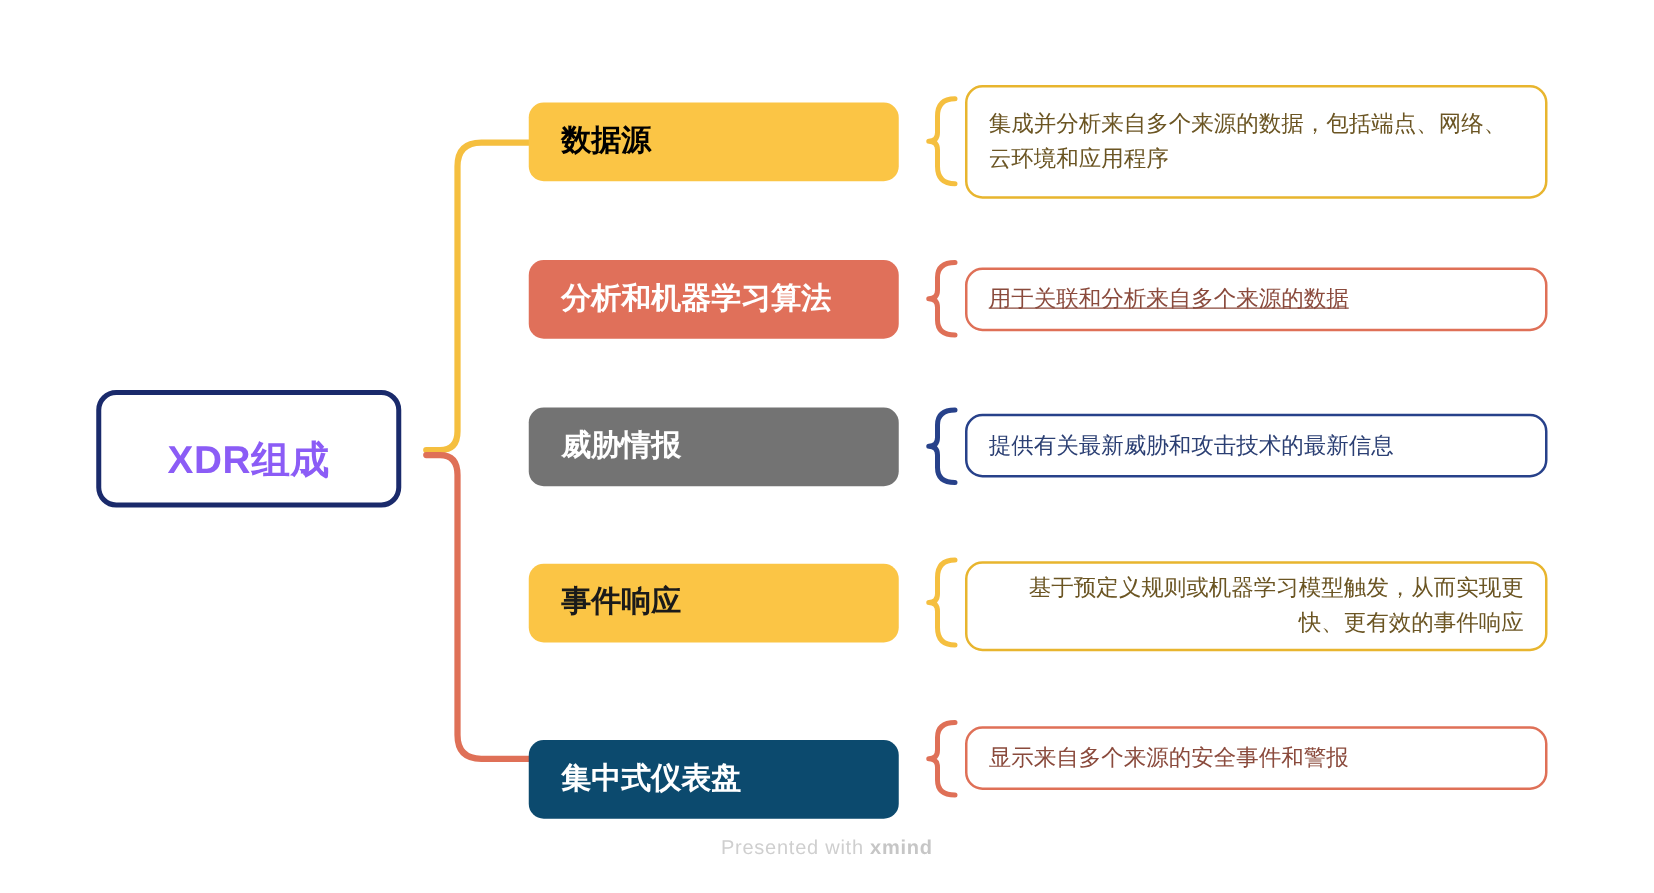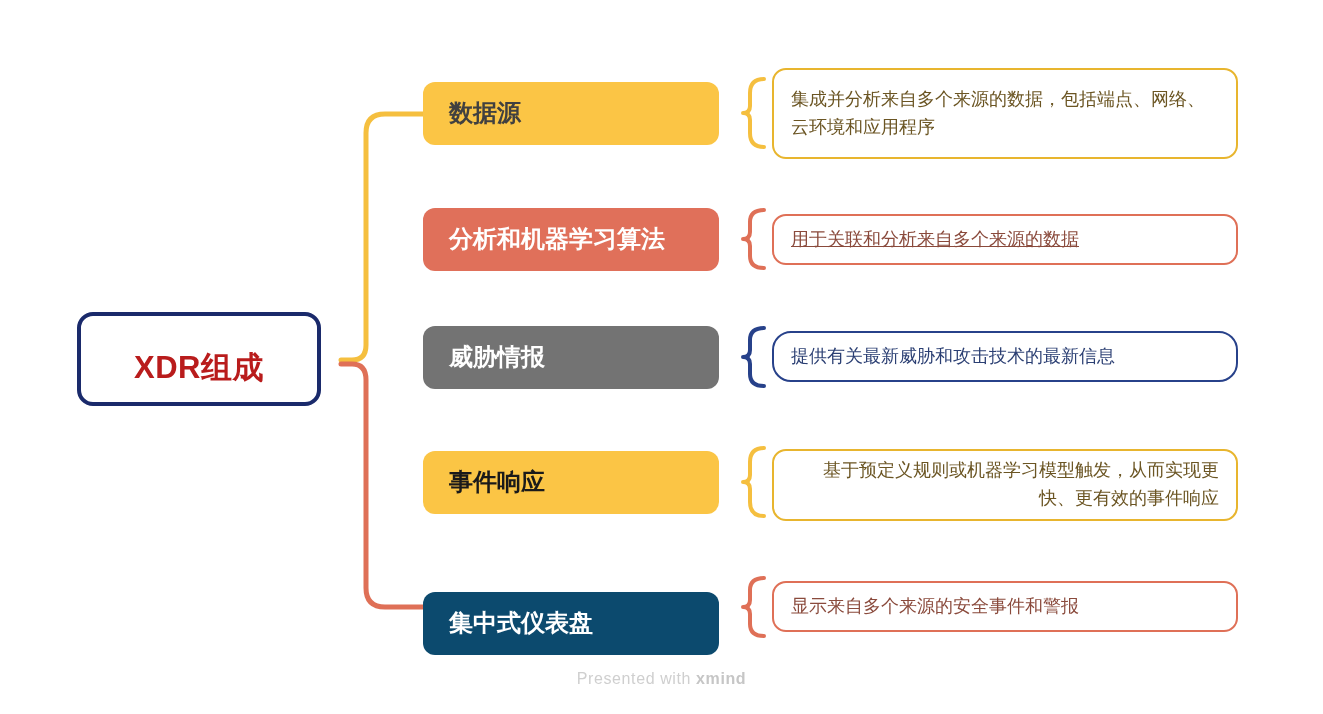--- a/index.html
+++ b/index.html
@@ -126,41 +126,41 @@
     <path d="M 764 210 Q 750 210 750 222 L 750 232 Q 750 239 743 239 Q 750 239 750 246 L 750 256 Q 750 268 764 268" fill="none" stroke="#df7057" stroke-width="4" stroke-linecap="round" stroke-linejoin="round"></path>
 
     <path d="M 764 328 Q 750 328 750 340 L 750 350 Q 750 357 743 357 Q 750 357 750 364 L 750 374 Q 750 386 764 386" fill="none" stroke="#27418a" stroke-width="4" stroke-linecap="round" stroke-linejoin="round"></path>
 
     <path d="M 764 448 Q 750 448 750 462 L 750 475 Q 750 482 743 482 Q 750 482 750 489 L 750 502 Q 750 516 764 516" fill="none" stroke="#f5bf3f" stroke-width="4" stroke-linecap="round" stroke-linejoin="round"></path>
 
     <path d="M 764 578 Q 750 578 750 590 L 750 600 Q 750 607 743 607 Q 750 607 750 614 L 750 624 Q 750 636 764 636" fill="none" stroke="#df7057" stroke-width="4" stroke-linecap="round" stroke-linejoin="round"></path>
   </svg>
 
   <div class="root-node" style="border-color: rgb(26, 42, 107);">
-    <span class="root-label" style="color: #b91c1c; margin-top: 16px;">XDR组成</span>
+    <span class="root-label" style="color: #8b5cf6; margin-top: 16px;">XDR组成</span>
   </div>
 
   <div class="topic" id="topic-0" style="top: 82px; background: rgb(251, 197, 69);">
-    <span class="topic-label" style="color: #404040;">数据源</span>
+    <span class="topic-label" style="color: #000000;">数据源</span>
   </div>
   <div class="note" id="note-0" style="top: 68px; height: 91px; border-color: rgb(232, 181, 46);">
     <span class="note-text" style="color: rgb(107, 85, 35);">集成并分析来自多个来源的数据，包括端点、网络、云环境和应用程序</span>
   </div>
 
   <div class="topic" id="topic-1" style="top: 208px; background: rgb(224, 112, 90);">
     <span class="topic-label" style="color: rgb(255, 255, 255);">分析和机器学习算法</span>
   </div>
   <div class="note" id="note-1" style="top: 214px; height: 51px; border-color: rgb(223, 112, 87);">
     <span class="note-text" style="color: rgb(138, 74, 60); text-decoration: underline;">用于关联和分析来自多个来源的数据</span>
   </div>
 
   <div class="topic" id="topic-2" style="top: 326px; background: #737373;">
     <span class="topic-label" style="color: rgb(255, 255, 255);">威胁情报</span>
   </div>
-  <div class="note" id="note-2" style="top: 331px; height: 51px; border-color: rgb(39, 65, 138); border-radius: 19px;">
+  <div class="note" id="note-2" style="top: 331px; height: 51px; border-color: rgb(39, 65, 138);">
     <span class="note-text" style="color: rgb(43, 63, 115);">提供有关最新威胁和攻击技术的最新信息</span>
   </div>
 
   <div class="topic" id="topic-3" style="top: 451px; background: rgb(251, 197, 69);">
     <span class="topic-label" style="color: rgb(26, 26, 26);">事件响应</span>
   </div>
   <div class="note" id="note-3" style="top: 449px; height: 72px; border-color: rgb(232, 181, 46);">
     <span class="note-text" style="color: rgb(107, 85, 35); text-align: right;">基于预定义规则或机器学习模型触发，从而实现更快、更有效的事件响应</span>
   </div>
 

